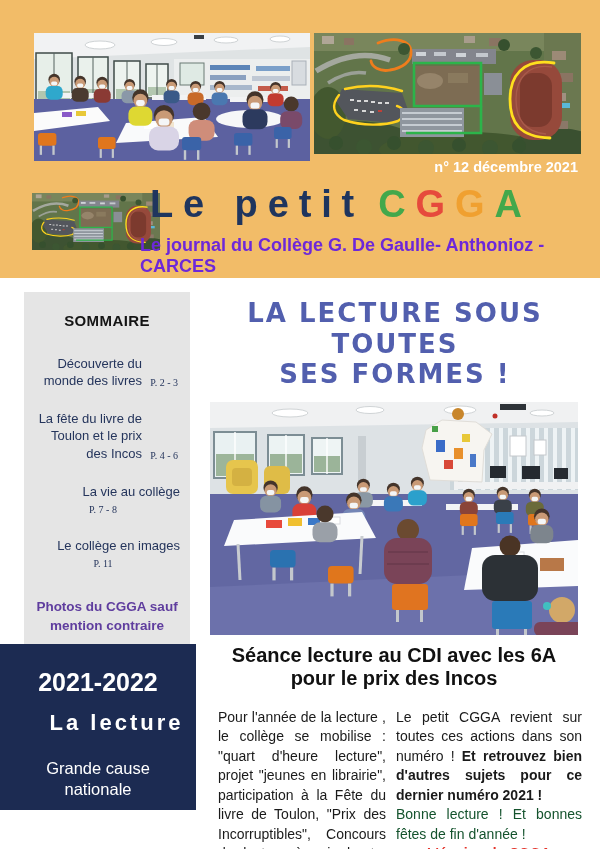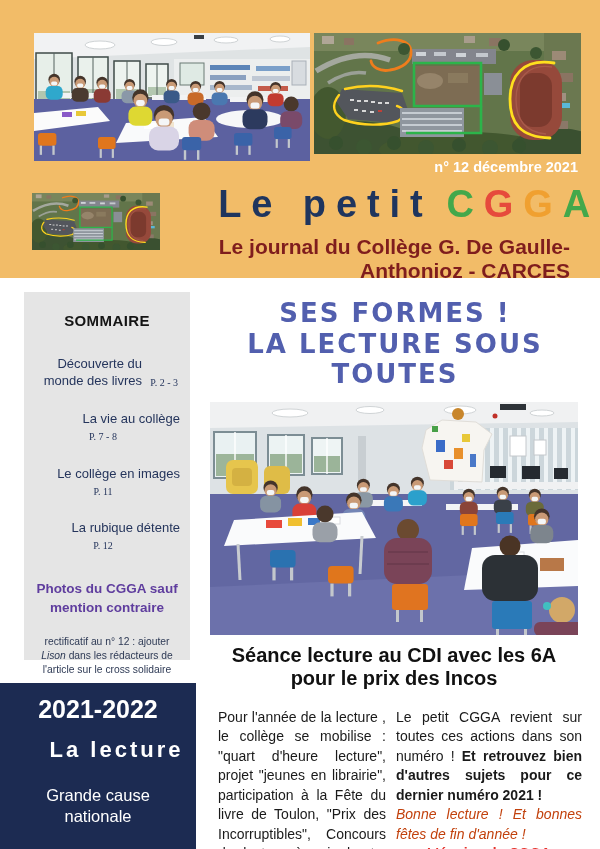--- a/index.html
+++ b/index.html
@@ -6,28 +6,28 @@
   .page{position:relative;width:600px;height:849px;background:#ffffff;overflow:hidden;
         font-family:"Liberation Sans",sans-serif;color:#1a1a1a;}
 
   
   .banner{position:absolute;left:0;top:0;width:600px;height:278px;background:#f2bc68;}
   .photo-left{position:absolute;left:34px;top:33px;width:276px;height:128px;}
   .photo-right{position:absolute;left:314px;top:33px;width:267px;height:121px;}
   .photo-thumb{position:absolute;left:32px;top:193px;width:128px;height:57px;}
   .photo-left svg,.photo-right svg,.photo-thumb svg,.photo-main svg{display:block;width:100%;height:100%;}
   .issue{position:absolute;right:22px;top:159px;color:#ffffff;font-size:14.5px;font-weight:600;}
-  .title-row{position:absolute;left:150px;right:0;top:183px;text-align:right;
+  .title-row{position:absolute;left:150px;right:0;top:183px;text-align:left;
              font-size:38px;font-weight:bold;letter-spacing:.26em;white-space:nowrap;}
   .t-navy{color:#1f355e;padding-right:14px;}
   .t-green{color:#43a84b;}
   .t-red{color:#e64a3c;}
   .t-orange{color:#f0a030;}
-  .subtitle{position:absolute;left:140px;right:30px;top:235px;text-align:right;
-            color:#7f1d1d;font-size:21px;font-weight:600;}
+  .subtitle{position:absolute;left:140px;right:30px;top:235px;text-align:left;
+            color:#6d28d9;font-size:18px;font-weight:600;}
 
   
   .sidebar{position:absolute;left:24px;top:292px;width:166px;height:368px;background:#e5e5e5;
            padding:20px 10px 0 10px;box-sizing:border-box;}
   .sommaire{font-size:15px;font-weight:bold;color:#141414;text-align:center;
             letter-spacing:.4px;margin-bottom:26px;}
   .toc-item{position:relative;color:#25355c;font-size:13px;line-height:1.32;margin-bottom:21px;}
   .toc-item-inline{padding-right:38px;}
   .toc-item-inline .toc-page{position:absolute;right:2px;bottom:0;}
   .toc-label{text-align:right;}
@@ -45,26 +45,26 @@
             font-family:"DejaVu Sans",sans-serif;}
   .photo-main{margin-left:20px;width:368px;height:233px;}
   .caption{margin-left:20px;width:368px;text-align:center;font-weight:bold;
            font-size:20px;margin-top:9px;color:#111;}
   .columns{display:flex;margin-left:28px;width:364px;gap:10px;margin-top:18px;}
   .col{font-size:14px;line-height:1.39;text-align:justify;}
   .col-left{width:168px;flex:none;}
   .col-right{width:186px;flex:none;}
   .col p{margin:0;}
   .b{font-weight:bold;}
-  .red-italic{color:#c2410c;font-style:italic;}
+  .red-italic{color:#14532d;}
   .red-bold{color:#e33229;font-weight:bold;text-align:center;}
 
   
-  .promo{position:absolute;left:0;top:683px;width:196px;height:166px;background:#1c2b52;
-         color:#ffffff;text-align:center;box-sizing:border-box;padding-top:12px;}
+  .promo{position:absolute;left:0;top:644px;width:196px;height:166px;background:#1c2b52;
+         color:#ffffff;text-align:center;box-sizing:border-box;padding-top:24px;}
   .promo-year{font-size:25px;font-weight:bold;}
   .promo-title{font-size:22px;font-weight:bold;letter-spacing:3px;margin-top:13px;margin-left:37px;}
   .promo-sub{font-size:16.5px;margin:22px auto 0 auto;width:130px;line-height:1.3;}
   .hidden-defs{position:absolute;width:0;height:0;overflow:hidden;}
 </style>
 </head>
 <body>
 
 <svg class="hidden-defs" aria-hidden="true">
   <defs>
@@ -256,41 +256,41 @@
     <div class="subtitle">Le journal du Collège G. De Gaulle- Anthonioz - CARCES</div>
   </div>
 
   <div class="sidebar">
     <div class="sommaire">SOMMAIRE</div>
 
     <div class="toc-item toc-item-inline">
       <div class="toc-label">Découverte du monde des livres</div>
       <div class="toc-page">P. 2 - 3</div>
     </div>
+    <div class="toc-item toc-item-inline">
+      <div class="toc-label">La fête du livre de Toulon et le prix des Incos</div>
+      <div class="toc-page">P. 4 - 6</div>
+    </div>
     <div class="toc-item toc-item-stacked">
       <div class="toc-label">La vie au collège</div>
       <div class="toc-page">P. 7 - 8</div>
     </div>
     <div class="toc-item toc-item-stacked">
       <div class="toc-label">Le collège en images</div>
       <div class="toc-page">P. 11</div>
     </div>
-    <div class="toc-item toc-item-stacked">
-      <div class="toc-label">La rubique détente</div>
-      <div class="toc-page">P. 12</div>
-    </div>
 
     <div class="credit">Photos du CGGA sauf mention contraire</div>
     <div class="erratum"><span>rectificatif au  n° 12 : ajouter </span><span class="it">Lison</span><span> dans les rédacteurs de l'article sur le  cross solidaire</span></div>
   </div>
 
   <div class="main">
     <div class="headline">
+      <div>LA LECTURE SOUS TOUTES</div>
       <div>SES FORMES !</div>
-      <div>LA LECTURE SOUS TOUTES</div>
     </div>
 
     <div class="photo-main">
       <svg viewBox="0 0 368 233" preserveAspectRatio="none">
         <rect width="368" height="233" fill="#dde2e5"></rect>
         <polygon points="0,0 368,0 368,20 0,26" fill="#f0f1f2"></polygon>
         <ellipse cx="80" cy="11" rx="18" ry="4" fill="#ffffff" stroke="#d0d4d6"></ellipse>
         <ellipse cx="160" cy="8" rx="14" ry="3.5" fill="#ffffff" stroke="#d0d4d6"></ellipse>
         <ellipse cx="250" cy="8" rx="16" ry="4" fill="#ffffff" stroke="#d0d4d6"></ellipse>
         <ellipse cx="332" cy="11" rx="12" ry="3" fill="#ffffff" stroke="#d0d4d6"></ellipse>

